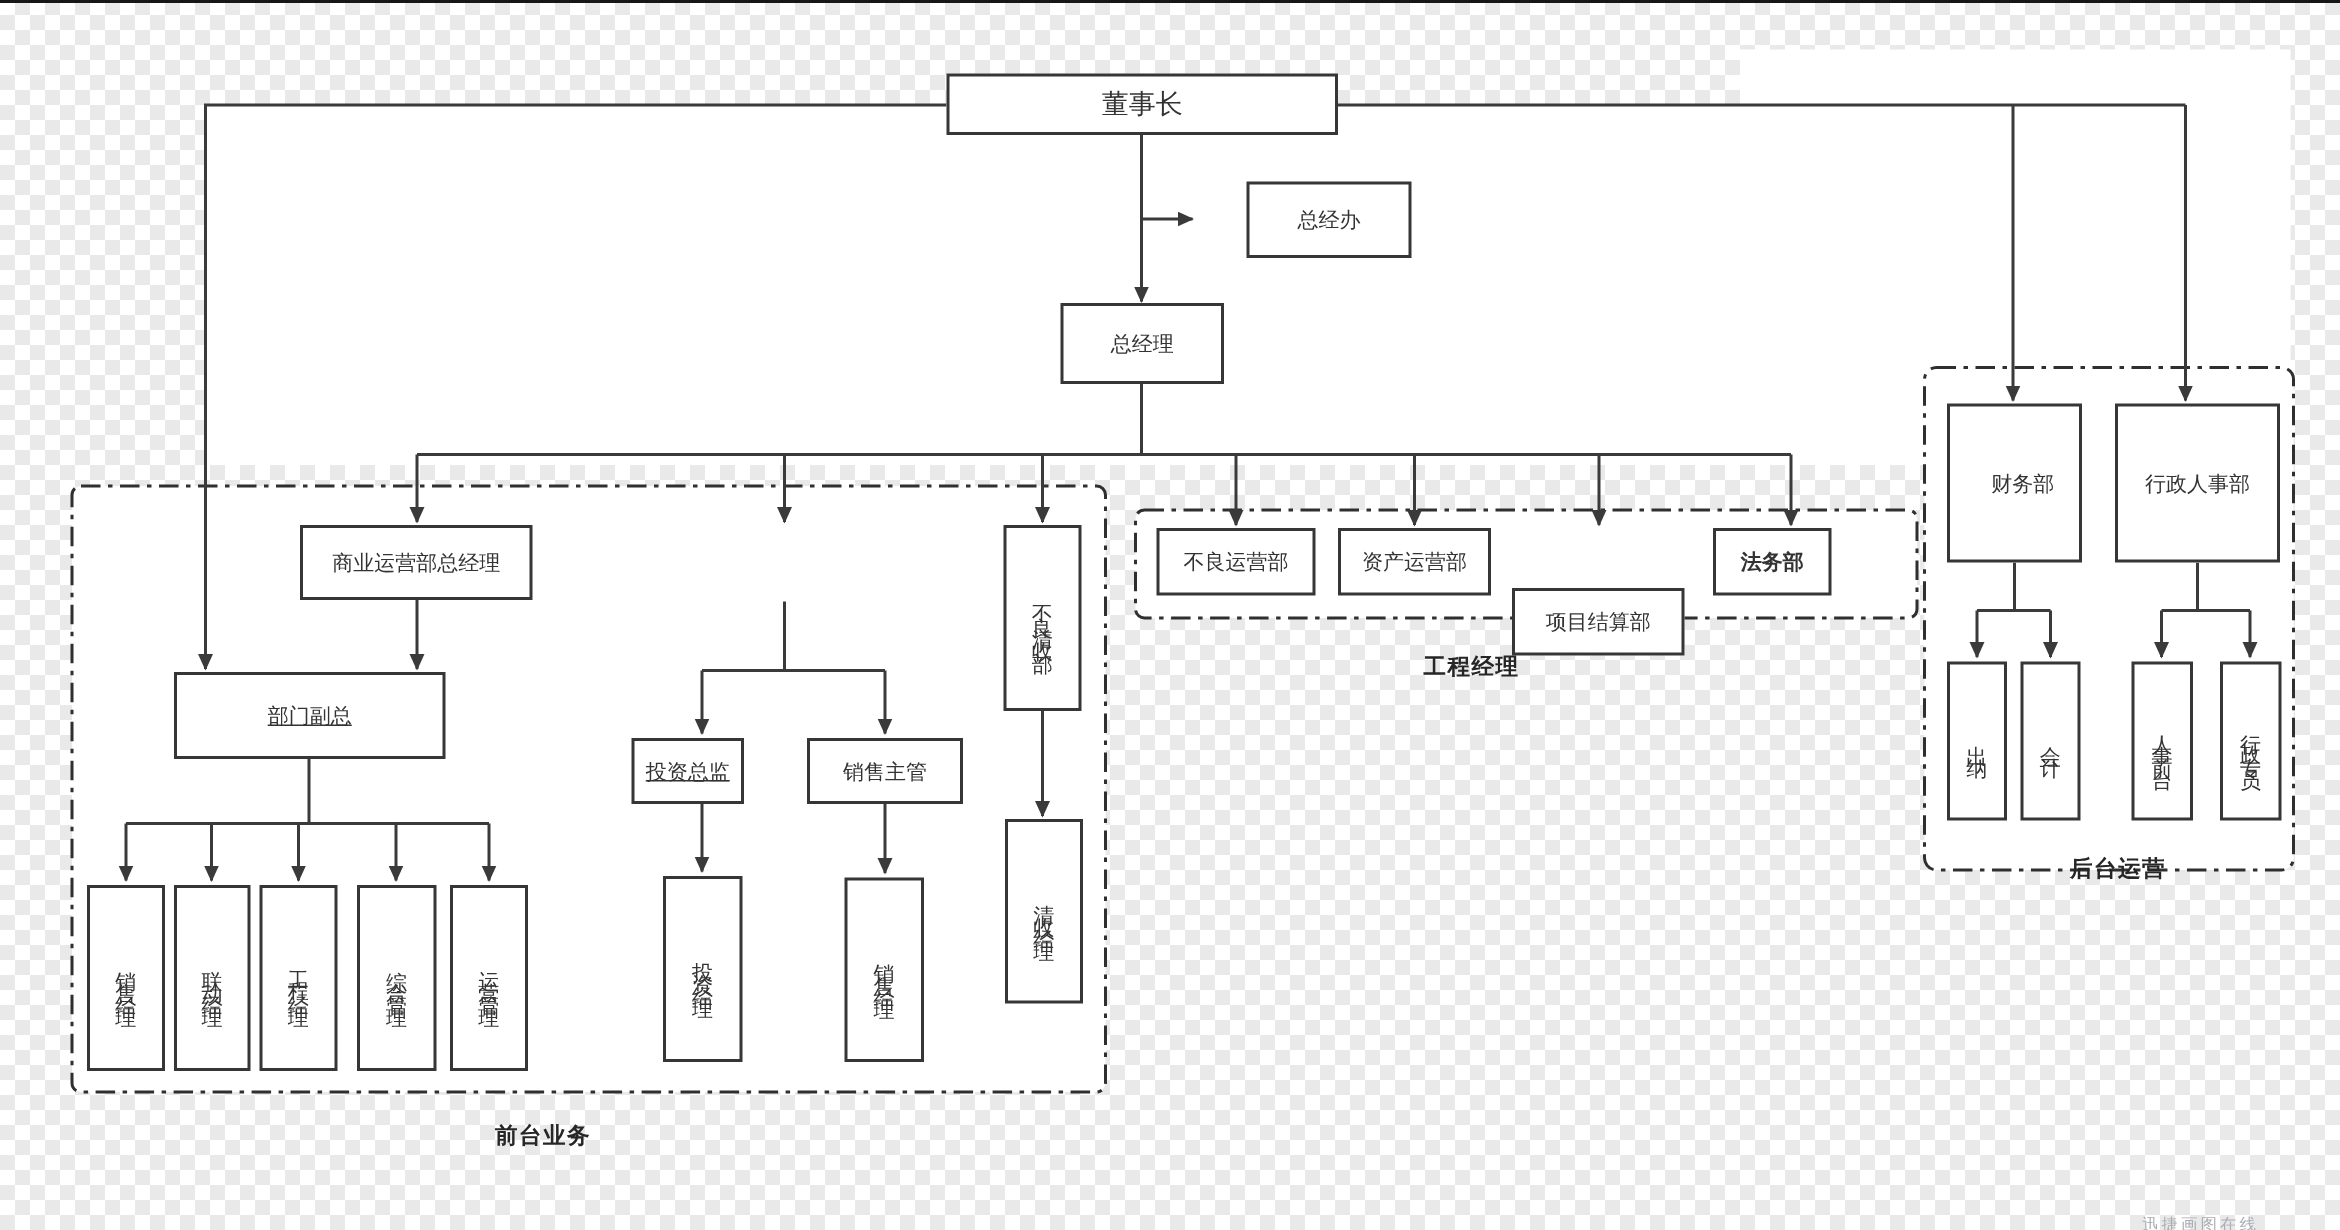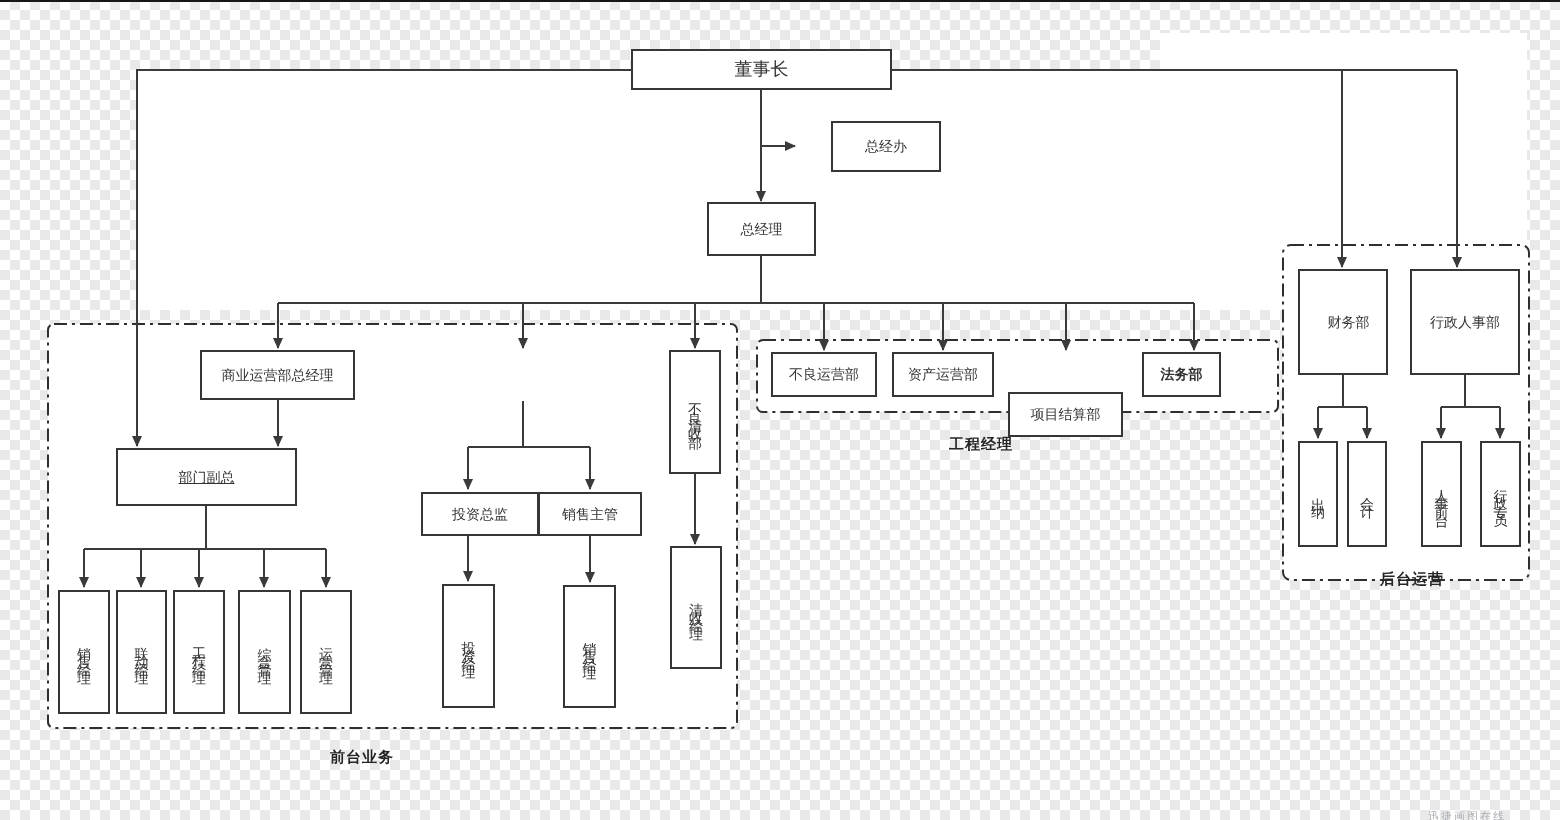--- a/index.html
+++ b/index.html
@@ -108,21 +108,21 @@
   <div class="n v" style="left:173px;top:590px;width:52px;height:124px;">
       <span>工程经理</span>
     </div>
   <div class="n v" style="left:238px;top:590px;width:53px;height:124px;">
       <span>综合管理</span>
     </div>
   <div class="n v" style="left:300px;top:590px;width:52px;height:124px;">
       <span>运营管理</span>
     </div>
 
-  <div class="n" style="left:421px;top:492px;width:118px;height:44px;">投资总监</div>
+  <div class="n" style="left:421px;top:492px;width:75px;height:44px;text-decoration:underline;">投资总监</div>
   <div class="n" style="left:538px;top:492px;width:104px;height:44px;">销售主管</div>
   <div class="n v" style="left:442px;top:584px;width:53px;height:124px;">
       <span>投资经理</span>
     </div>
   <div class="n v" style="left:563px;top:585px;width:53px;height:123px;">
       <span>销售经理</span>
     </div>
   <div class="n v" style="left:669px;top:350px;width:52px;height:124px;">
       <span>不良清收部</span>
     </div>

